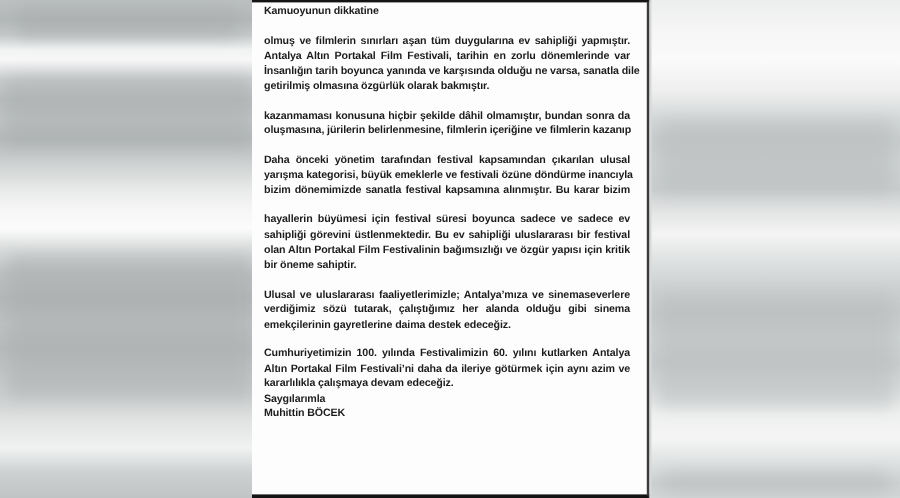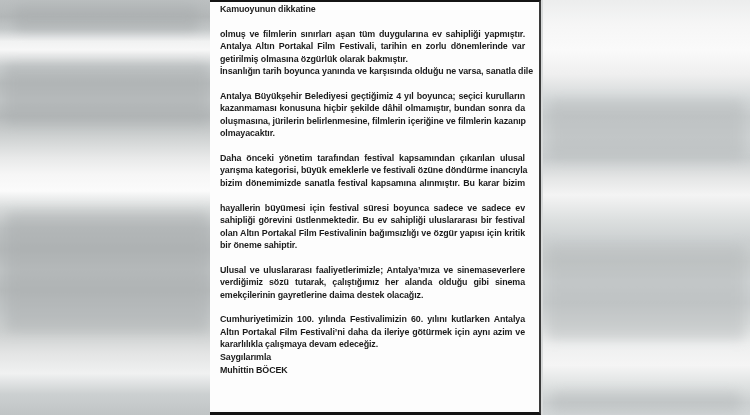--- a/index.html
+++ b/index.html
@@ -65,44 +65,42 @@
 </div>
 
 <div class="paper">
   <div class="para">
     <div class="line left">Kamuoyunun dikkatine</div>
   </div>
   <div>
       <div class="para">
         <div class="line">olmuş ve filmlerin sınırları aşan tüm duygularına ev sahipliği yapmıştır.</div>
         <div class="line">Antalya Altın Portakal Film Festivali, tarihin en zorlu dönemlerinde var</div>
+        <div class="line">İnsanlığın tarih boyunca yanında ve karşısında olduğu ne varsa, sanatla dile</div>
         <div class="line left">getirilmiş olmasına özgürlük olarak bakmıştır.</div>
-        <div class="line">İnsanlığın tarih boyunca yanında ve karşısında olduğu ne varsa, sanatla dile</div>
       </div>
       <div class="para">
-        <div class="line">Antalya Büyükşehir Belediyesi geçtiğimiz 4 yıl boyunca; seçici kurulların</div>
         <div class="line">kazanmaması konusuna hiçbir şekilde dâhil olmamıştır, bundan sonra da</div>
         <div class="line">oluşmasına, jürilerin belirlenmesine, filmlerin içeriğine ve filmlerin kazanıp</div>
-        <div class="line left">olmayacaktır.</div>
       </div>
       <div class="para">
         <div class="line">Daha önceki yönetim tarafından festival kapsamından çıkarılan ulusal</div>
         <div class="line">yarışma kategorisi, büyük emeklerle ve festivali özüne döndürme inancıyla</div>
         <div class="line">bizim dönemimizde sanatla festival kapsamına alınmıştır. Bu karar bizim</div>
       </div>
       <div class="para">
         <div class="line">hayallerin büyümesi için festival süresi boyunca sadece ve sadece ev</div>
         <div class="line">sahipliği görevini üstlenmektedir. Bu ev sahipliği uluslararası bir festival</div>
         <div class="line">olan Altın Portakal Film Festivalinin bağımsızlığı ve özgür yapısı için kritik</div>
         <div class="line left">bir öneme sahiptir.</div>
       </div>
       <div class="para">
         <div class="line">Ulusal ve uluslararası faaliyetlerimizle; Antalya’mıza ve sinemaseverlere</div>
         <div class="line">verdiğimiz sözü tutarak, çalıştığımız her alanda olduğu gibi sinema</div>
-        <div class="line left">emekçilerinin gayretlerine daima destek olacağız.</div>
+        <div class="line left">emekçilerinin gayretlerine daima destek edeceğiz.</div>
       </div>
       <div class="para">
         <div class="line">Cumhuriyetimizin 100. yılında Festivalimizin 60. yılını kutlarken Antalya</div>
         <div class="line">Altın Portakal Film Festivali’ni daha da ileriye götürmek için aynı azim ve</div>
         <div class="line left">kararlılıkla çalışmaya devam edeceğiz.</div>
       </div>
     </div>
   <div class="para">
     <div class="line left">Saygılarımla</div>
     <div class="line left">Muhittin BÖCEK</div>

